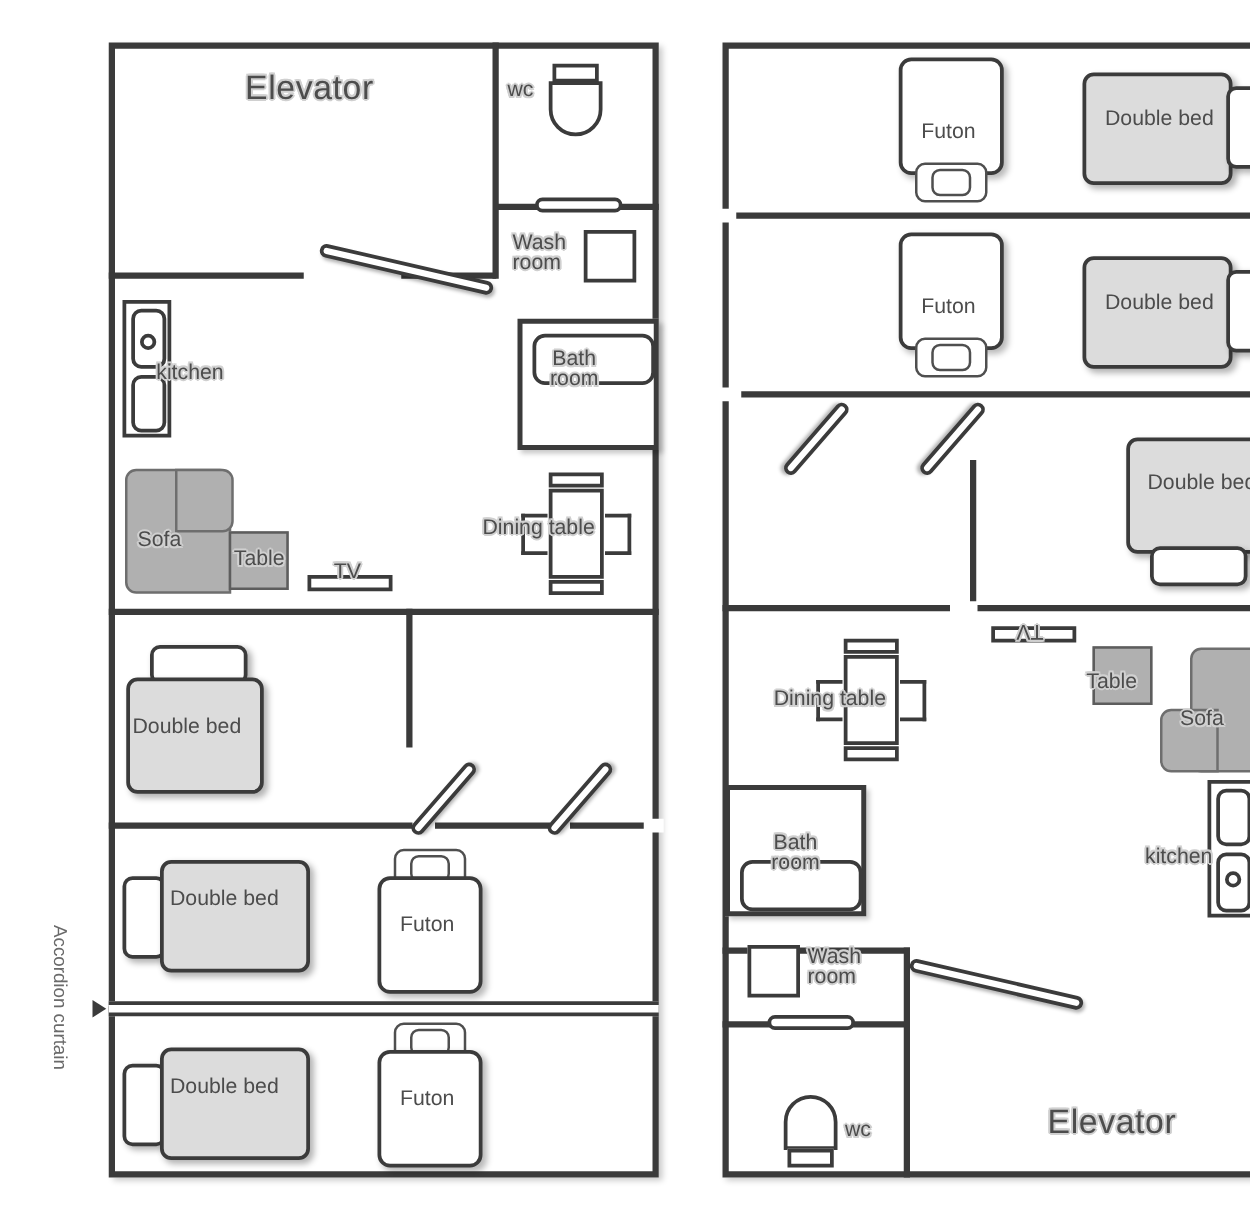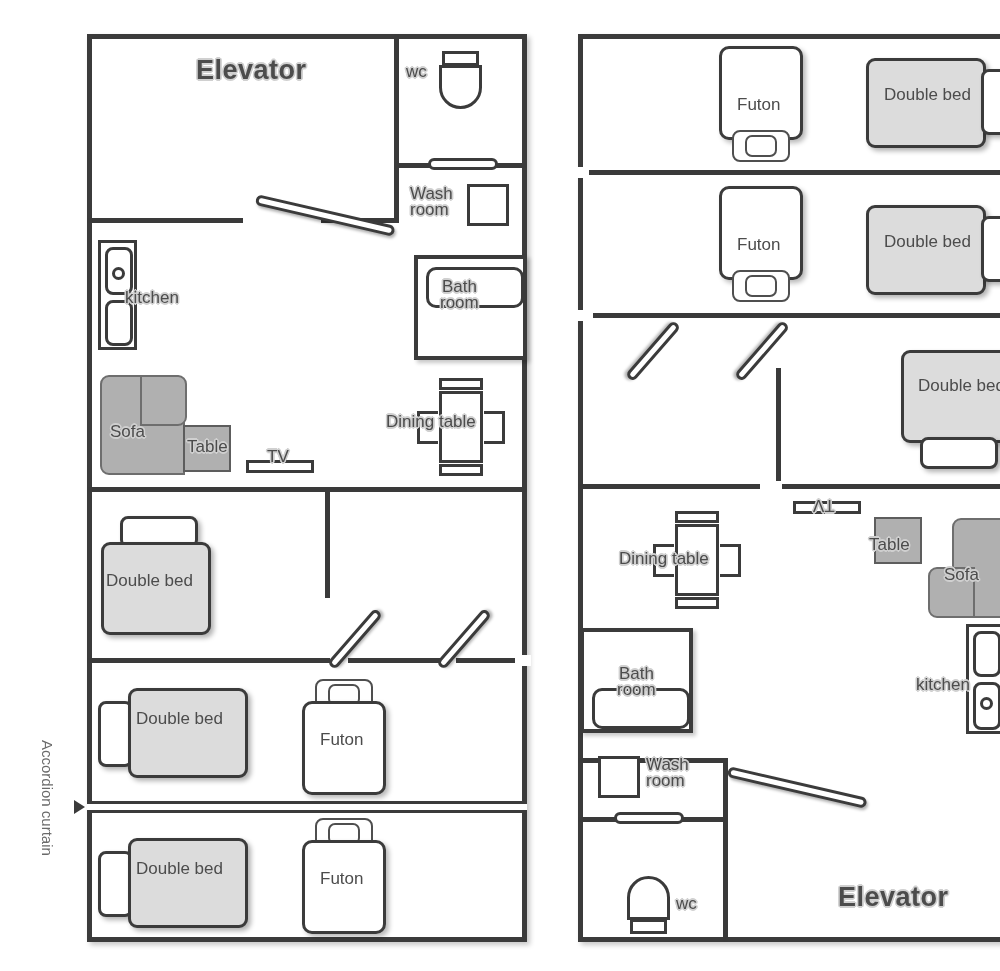--- a/index.html
+++ b/index.html
@@ -15,21 +15,21 @@
   .unit{position:absolute;box-sizing:border-box;border:5px solid #3b3b3b;
         background:#fff;box-shadow:3px 3px 5px rgba(0,0,0,.22);}
 
   
   .lbl{position:absolute;color:#4c4c4c;white-space:nowrap;
        text-shadow:
          1.6px 0 0 #d0d0d0,-1.6px 0 0 #d0d0d0,0 1.6px 0 #d0d0d0,0 -1.6px 0 #d0d0d0,
          1.2px 1.2px 0 #d0d0d0,-1.2px 1.2px 0 #d0d0d0,1.2px -1.2px 0 #d0d0d0,-1.2px -1.2px 0 #d0d0d0;
        pointer-events:none;}
   .lbl-plain{position:absolute;color:#4c4c4c;white-space:nowrap;pointer-events:none;}
-  .lbl-elev{font-size:27px;letter-spacing:.5px;font-weight:bold;}
+  .lbl-elev{font-size:27px;letter-spacing:.5px;}
   .lbl-md{font-size:17px;}
   .lbl-2l{line-height:.95;}
 
   
   .bed{position:absolute;}
   .bed .mattress{position:absolute;background:#dcdcdc;border:3px solid #3b3b3b;
         border-radius:9px;box-shadow:3px 3px 5px rgba(0,0,0,.3);
         box-sizing:border-box;}
   .bed .pillowbox{position:absolute;background:#fff;border:3px solid #3b3b3b;
         border-radius:8px;box-sizing:border-box;display:flex;

